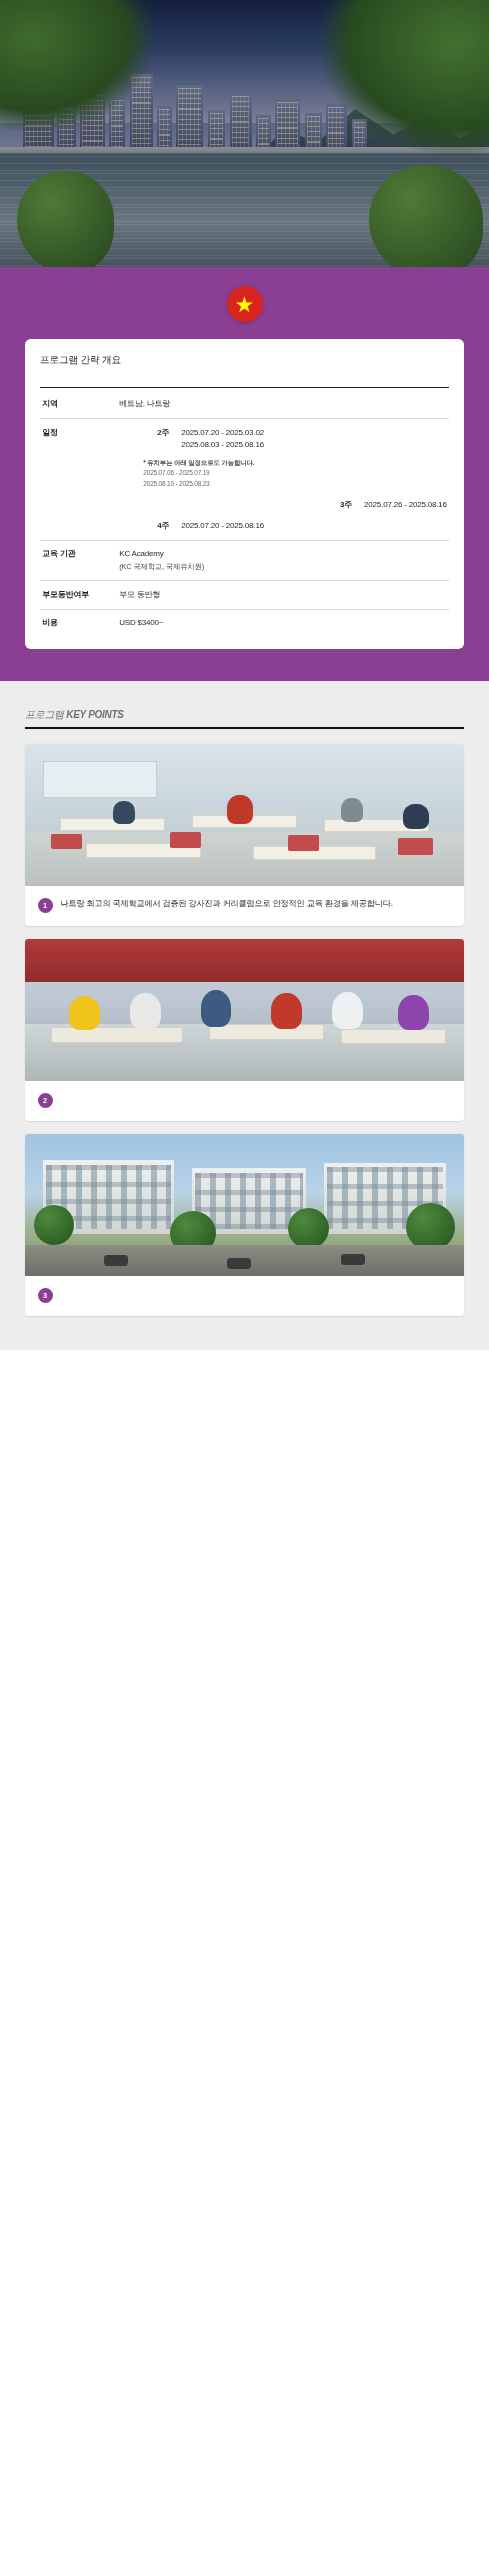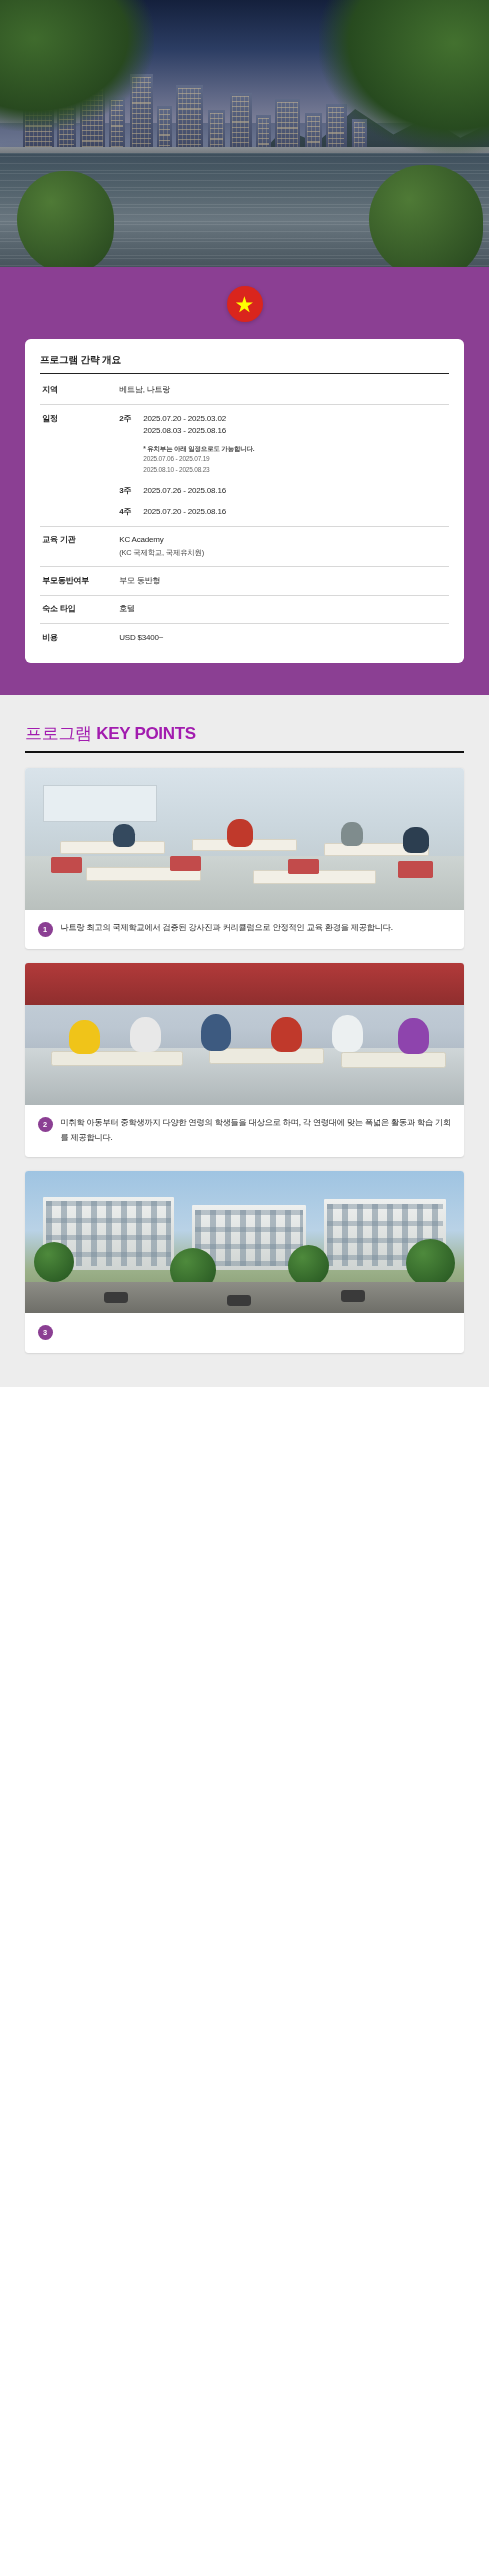--- a/index.html
+++ b/index.html
@@ -123,23 +123,23 @@
 
   
   .card {
     background: #ffffff;
     border-radius: 5.7px;
     padding: 15px 15px 11.4px;
     color: #222;
   }
   .card-title {
     font-size: 9.7px;
-    font-weight: 700;
+    font-weight: 400;
     letter-spacing: -0.2px;
-    padding-bottom: 6px;
+    padding-bottom: 20px;
     border-bottom: 1.1px solid #222;
     margin: 0 0 2.3px;
   }
   table.spec {
     width: 100%;
     border-collapse: collapse;
     font-size: 8px;
   }
   table.spec th {
     width: 77px;
@@ -155,42 +155,43 @@
     padding: 7.4px 2.3px;
     border-bottom: 0.6px solid #d8d8d8;
     vertical-align: top;
     letter-spacing: -0.2px;
     color: #2a2a2a;
     line-height: 1.6;
   }
   table.spec tr.no-line th, table.spec tr.no-line td { border-bottom: none; padding-bottom: 1.1px; }
   table.spec tr.tight th, table.spec tr.tight td { padding-top: 1.1px; }
   .sched-row { display: flex; gap: 8px; }
-  .sched-label { font-weight: 700; min-width: 16px; }
+  .sched-label { font-weight: 700; min-width: 16px; margin-left: 38px; }
   .sched-dates div { white-space: nowrap; }
   .note {
     font-size: 6.5px;
     color: #6a6a6a;
     line-height: 1.65;
     padding: 3.4px 0 1.1px 24px;
   }
   .note .note-head { font-weight: 700; color: #4a4a4a; }
   .sub { font-size: 7.4px; color: #444; }
 
   
   .keypoints {
     background: #ededed;
     padding: 27px 25px 34px;
   }
   .kp-title {
-    font-size: 17px;
+    font-size: 10px;
     letter-spacing: -0.3px;
     margin: 0 0 5.7px;
-    color: #a21caf;
+    color: #737373;
     font-weight: 400;
+    font-style: italic;
   }
   .kp-title .strong { font-weight: 700; }
   .kp-rule {
     height: 1.7px;
     background: #111;
     margin-bottom: 15px;
   }
   .kp-card {
     background: #ffffff;
     border-radius: 3.4px;
@@ -317,21 +318,21 @@
               <div class="note">
                 <div class="note-head">* 유치부는 아래 일정으로도 가능합니다.</div>
                 <div>2025.07.06 - 2025.07.19</div>
                 <div>2025.08.10 - 2025.08.23</div>
               </div>
             </td>
           </tr>
           <tr class="no-line tight">
             <th></th>
             <td>
-              <div class="sched-row" style="padding-top:5.7px;">
+              <div class="sched-row" style="padding-top:5.7px;justify-content:flex-end;">
                 <span class="sched-label">3주</span>
                 <span class="sched-dates">
                   <div>2025.07.26 - 2025.08.16</div>
                 </span>
               </div>
             </td>
           </tr>
           <tr class="tight">
             <th></th>
             <td>
@@ -347,24 +348,20 @@
           <tr>
             <th>교육 기관</th>
             <td>
               <div>KC Academy</div>
               <div class="sub">(KC 국제학교, 국제유치원)</div>
             </td>
           </tr>
           <tr>
             <th>부모동반여부</th>
             <td>부모 동반형</td>
-          </tr>
-          <tr>
-            <th>숙소 타입</th>
-            <td>호텔</td>
           </tr>
           <tr>
             <th style="border-bottom:none;">비용</th>
             <td style="border-bottom:none;">USD $3400~</td>
           </tr>
         </tbody>
       </table>
     </div>
   </div>
 
@@ -407,21 +404,20 @@
         <div class="tbl" style="left:72%;top:63%;width:24%;height:11%;"></div>
         <div class="kid2" style="left:10%;top:40%;width:7%;height:24%;background:#f0c419;"></div>
         <div class="kid2" style="left:24%;top:38%;width:7%;height:25%;background:#e8e8e8;"></div>
         <div class="kid2" style="left:40%;top:36%;width:7%;height:26%;background:#3d5a80;"></div>
         <div class="kid2" style="left:56%;top:38%;width:7%;height:25%;background:#c0392b;"></div>
         <div class="kid2" style="left:70%;top:37%;width:7%;height:26%;background:#ecf0f1;"></div>
         <div class="kid2" style="left:85%;top:39%;width:7%;height:25%;background:#8e44ad;"></div>
       </div>
       <div class="kp-caption">
         <div class="kp-num">2</div>
-        <div class="kp-text">미취학 아동부터 중학생까지 다양한 연령의 학생들을 대상으로 하며, 각 연령대에 맞는 폭넓은 활동과 학습 기회를 제공합니다.</div>
       </div>
     </div>
 
     <div class="kp-card">
       <div class="kp-photo photo-3">
         <div class="bldg" style="left:4%;top:18%;width:30%;height:52%;">
             <div class="wins"></div>
           </div>
         <div class="bldg" style="left:38%;top:24%;width:26%;height:46%;">
             <div class="wins"></div>

